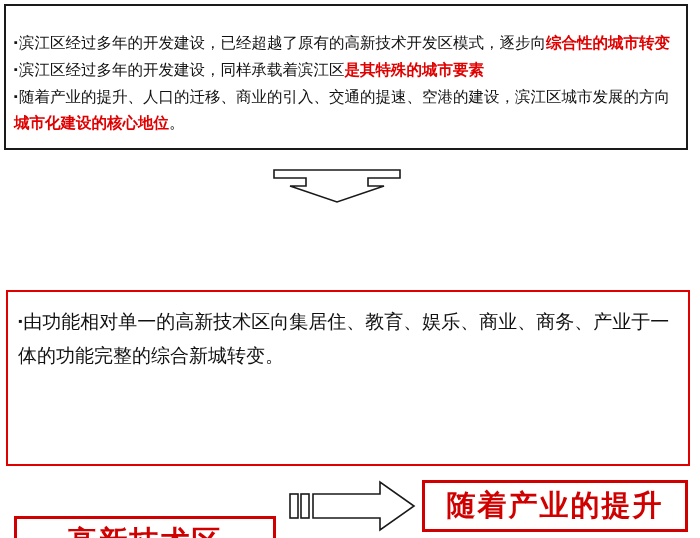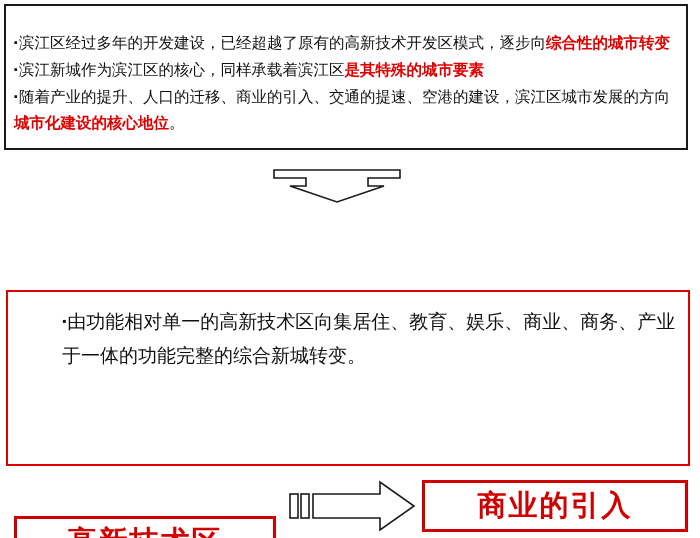--- a/index.html
+++ b/index.html
@@ -89,21 +89,20 @@
     height: 176px;
     border: 2px solid #e00000;
     box-sizing: border-box;
     background: #ffffff;
     padding: 12px 10px 0 10px;
   }
   .mid-line {
     font-size: 19px;
     line-height: 34px;
     color: #111111;
-    margin-left: 44px;
   }
   .mid-line .dot {
     font-size: 12px;
     vertical-align: 3px;
     margin-right: 1px;
   }
   .mid-gap {
     height: 22px;
   }
   .mid-red {
@@ -160,21 +159,21 @@
 
 <div class="page">
 
   <div class="top-box">
 
     <div class="bullet-line">
       <span class="dot">▪</span><span class="blk">滨江区经过多年的开发建设，已经超越了原有的高新技术开发区模式，逐步向</span><span class="red">综合性的城市转变</span>
     </div>
 
     <div class="bullet-line">
-      <span class="dot">▪</span><span class="blk">滨江新城作为滨江区的核心，同样承载着滨江区</span><span class="red">是其特殊的城市要素</span>
+      <span class="dot">▪</span><span class="blk">滨江区经过多年的开发建设，同样承载着滨江区</span><span class="red">是其特殊的城市要素</span>
     </div>
 
     <div class="bullet-line">
       <span class="dot">▪</span><span class="blk">随着产业的提升、人口的迁移、商业的引入、交通的提速、空港的建设，滨江区城市发展的方向</span><span class="red">城市化建设的核心地位</span><span class="blk">。</span>
     </div>
 
   </div>
 
   <div class="arrow-down">
     <svg width="130" height="36" viewBox="0 0 130 36">
@@ -196,16 +195,16 @@
 
   <div class="arrow-right">
     <svg width="128" height="56" viewBox="0 0 128 56">
       <rect x="2" y="16" width="8" height="24" fill="#ffffff" stroke="#1a1a1a" stroke-width="1.6"></rect>
       <rect x="13" y="16" width="8" height="24" fill="#ffffff" stroke="#1a1a1a" stroke-width="1.6"></rect>
       <polygon points="25,16 92,16 92,4 126,28 92,52 92,40 25,40" fill="#ffffff" stroke="#1a1a1a" stroke-width="1.6" stroke-linejoin="miter"></polygon>
     </svg>
   </div>
 
   <div class="bottom-right">
-    <span class="bottom-text">商业的引入</span>
+    <span class="bottom-text">随着产业的提升</span>
   </div>
 
 </div>
 
 </body></html>

